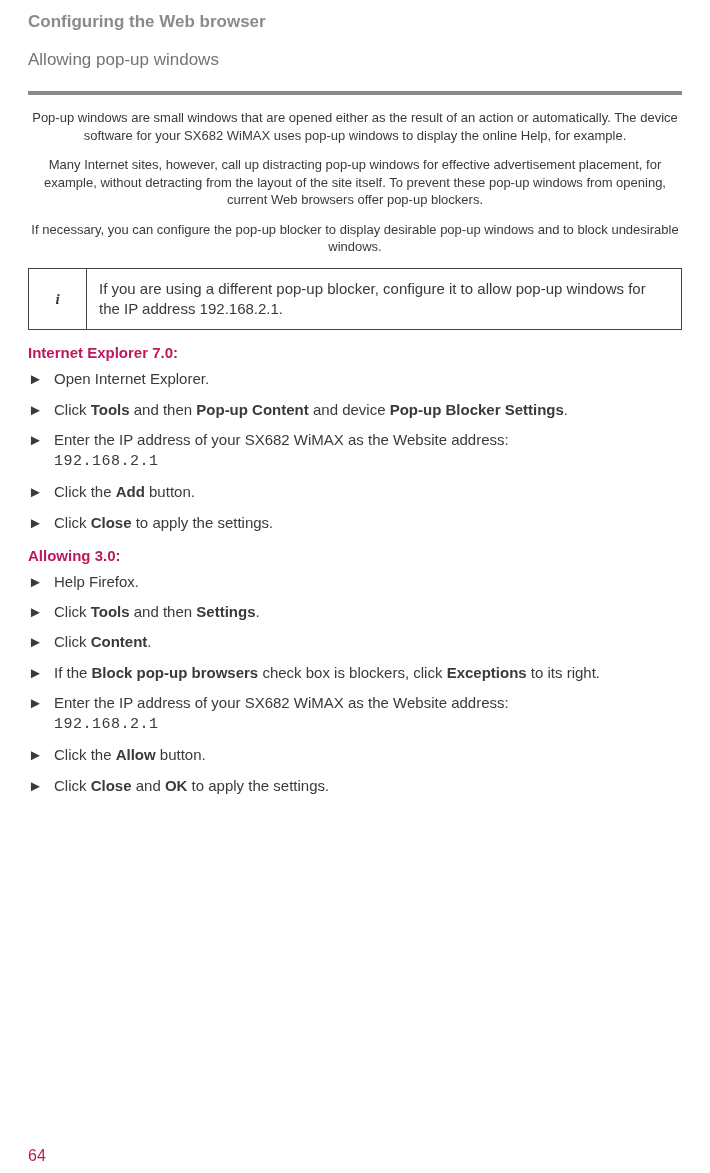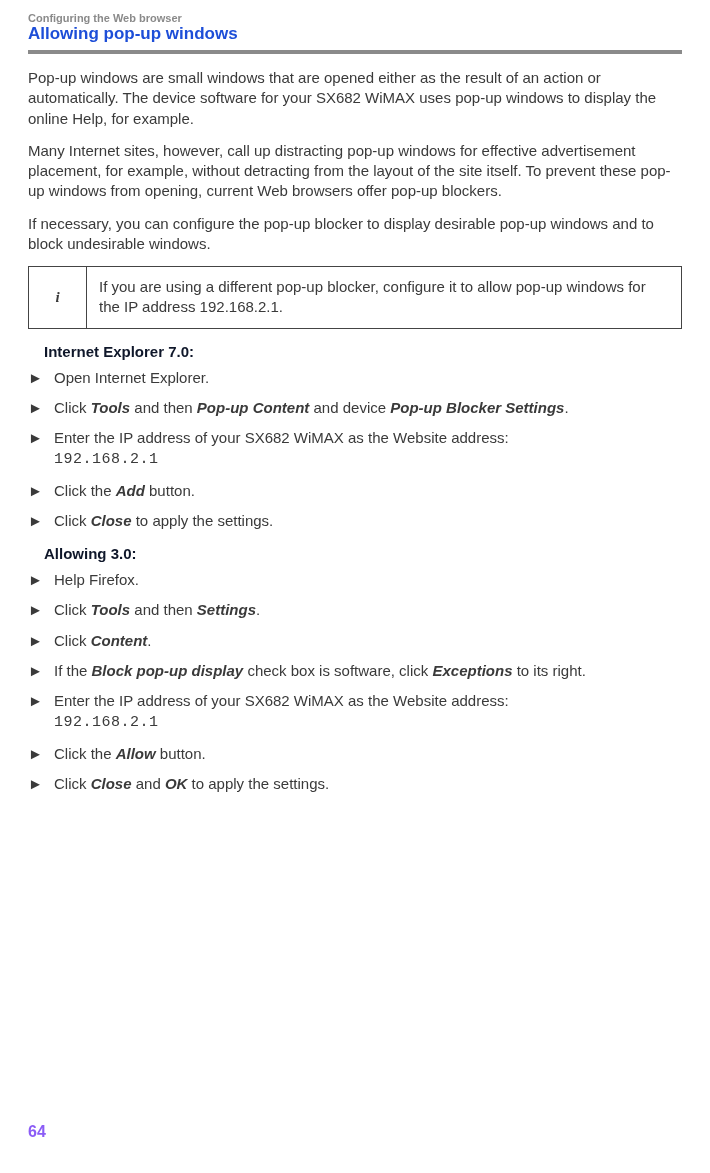--- a/index.html
+++ b/index.html
@@ -6,39 +6,41 @@
   html, body { width: 710px; background: #fff; }
   body {
     font-family: Arial, Helvetica, sans-serif;
     color: #3a3a3a;
     padding: 12px 28px 20px 28px;
     position: relative;
     min-height: 1173px;
   }
   .running-head {
     color: #8a8a8a;
-    font-size: 11px;
+    font-size: 17px;
     font-weight: bold;
+    margin-bottom: 18px;
   }
   .section-title {
     font-size: 17px;
-    font-weight: bold;
-    color: #1d4ed8;
-    margin-bottom: 6px;
+    font-weight: normal;
+    color: #737373;
+    margin-bottom: 21px;
   }
   .rule-thick {
     height: 4px;
     background: #8a8a8a;
     margin-bottom: 14px;
   }
   p.body {
-    font-size: 15px;
+    font-size: 13px;
     line-height: 1.35;
     margin-bottom: 12px;
     color: #3a3a3a;
+    text-align: center;
   }
   .info-table {
     width: 100%;
     border-collapse: collapse;
     margin: 8px 0 14px 0;
   }
   .info-table td {
     border: 1px solid #444;
     padding: 10px 12px;
     vertical-align: middle;
@@ -50,22 +52,22 @@
     text-align: center;
     font-family: Georgia, 'Times New Roman', serif;
     font-style: italic;
     font-weight: bold;
     font-size: 30px;
     color: #3a3a3a;
   }
   .sub-heading {
     font-size: 15px;
     font-weight: bold;
-    margin: 14px 0 8px 16px;
-    color: #0f172a;
+    margin: 14px 0 8px 0;
+    color: #be185d;
   }
   ul.steps {
     list-style: none;
     padding: 0;
     margin: 0 0 6px 0;
   }
   ul.steps li {
     position: relative;
     padding-left: 26px;
     font-size: 15px;
@@ -77,28 +79,28 @@
     position: absolute;
     left: 0;
     top: 0;
     font-size: 15px;
   }
   .mono {
     font-family: "Courier New", Courier, monospace;
     font-weight: normal;
     letter-spacing: 0.5px;
   }
-  .bold-it { font-weight: bold; font-style: italic; }
+  .bold-it { font-weight: bold; }
   .page-number {
     position: absolute;
     left: 28px;
-    bottom: 32px;
+    bottom: 8px;
     font-size: 16px;
-    font-weight: bold;
-    color: #8b5cf6;
+    font-weight: normal;
+    color: #be185d;
   }
 </style>
 </head>
 <body>
 
 <div class="running-head">Configuring the Web browser</div>
 
 <div class="section-title">Allowing pop-up windows</div>
 <div class="rule-thick"></div>
 
@@ -149,21 +151,21 @@
   <li>
     <span class="marker">►</span>
     <span>Click </span><span class="bold-it">Tools</span><span> and then </span><span class="bold-it">Settings</span><span>.</span>
   </li>
   <li>
     <span class="marker">►</span>
     <span>Click </span><span class="bold-it">Content</span><span>.</span>
   </li>
   <li>
     <span class="marker">►</span>
-    <span>If the </span><span class="bold-it">Block pop-up display</span><span> check box is software, click </span><span class="bold-it">Exceptions</span><span> to its right.</span>
+    <span>If the </span><span class="bold-it">Block pop-up browsers</span><span> check box is blockers, click </span><span class="bold-it">Exceptions</span><span> to its right.</span>
   </li>
   <li>
     <span class="marker">►</span>
     <span>Enter the IP address of your SX682 WiMAX as the Website address:</span><br>
     <span class="mono">192.168.2.1</span>
   </li>
   <li>
     <span class="marker">►</span>
     <span>Click the </span><span class="bold-it">Allow</span><span> button.</span>
   </li>

